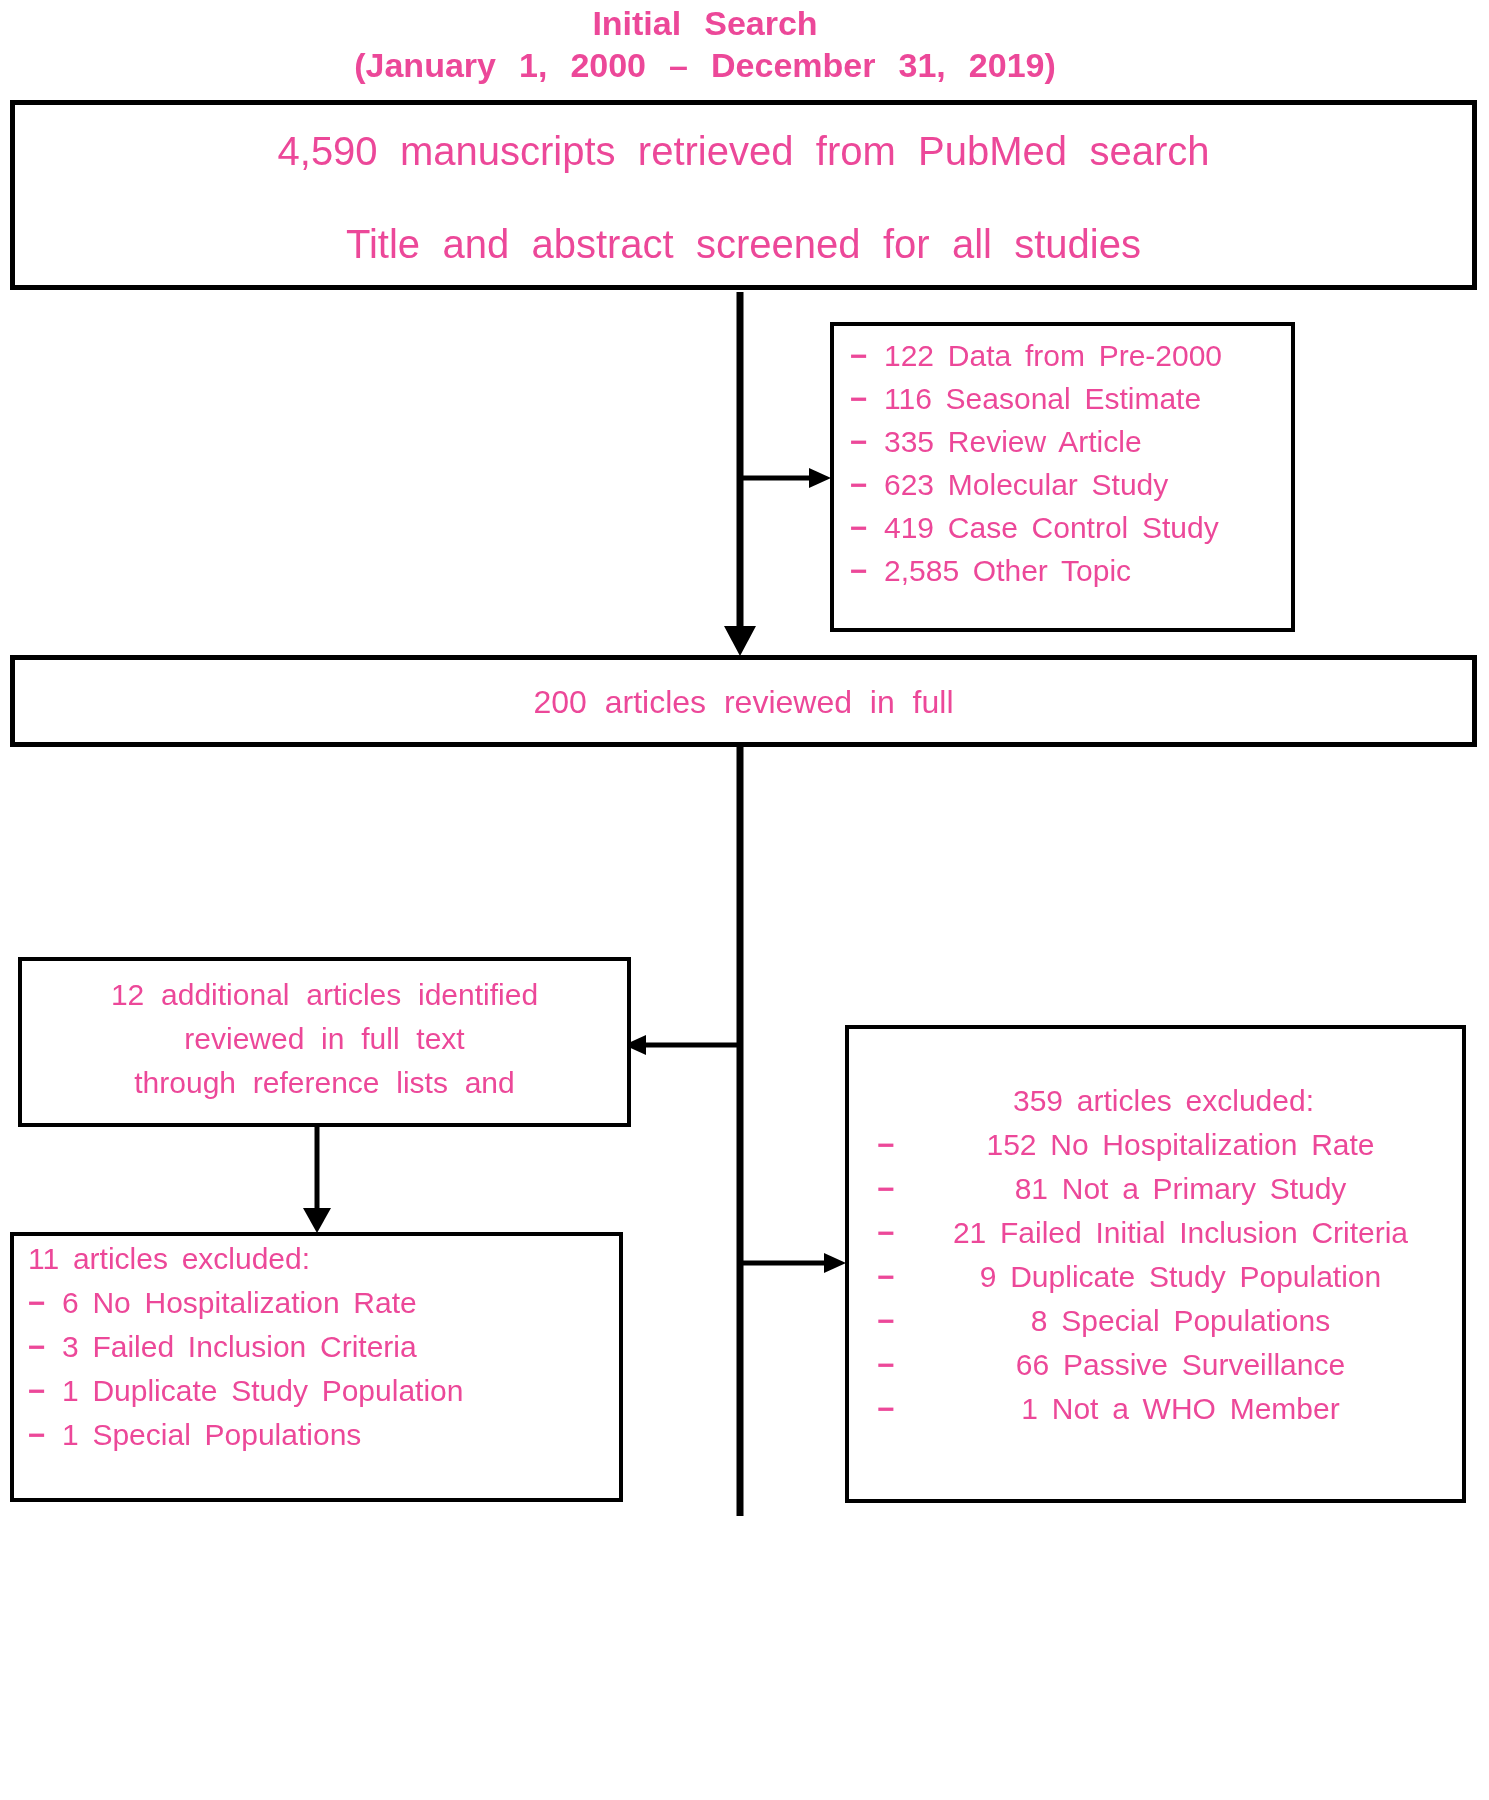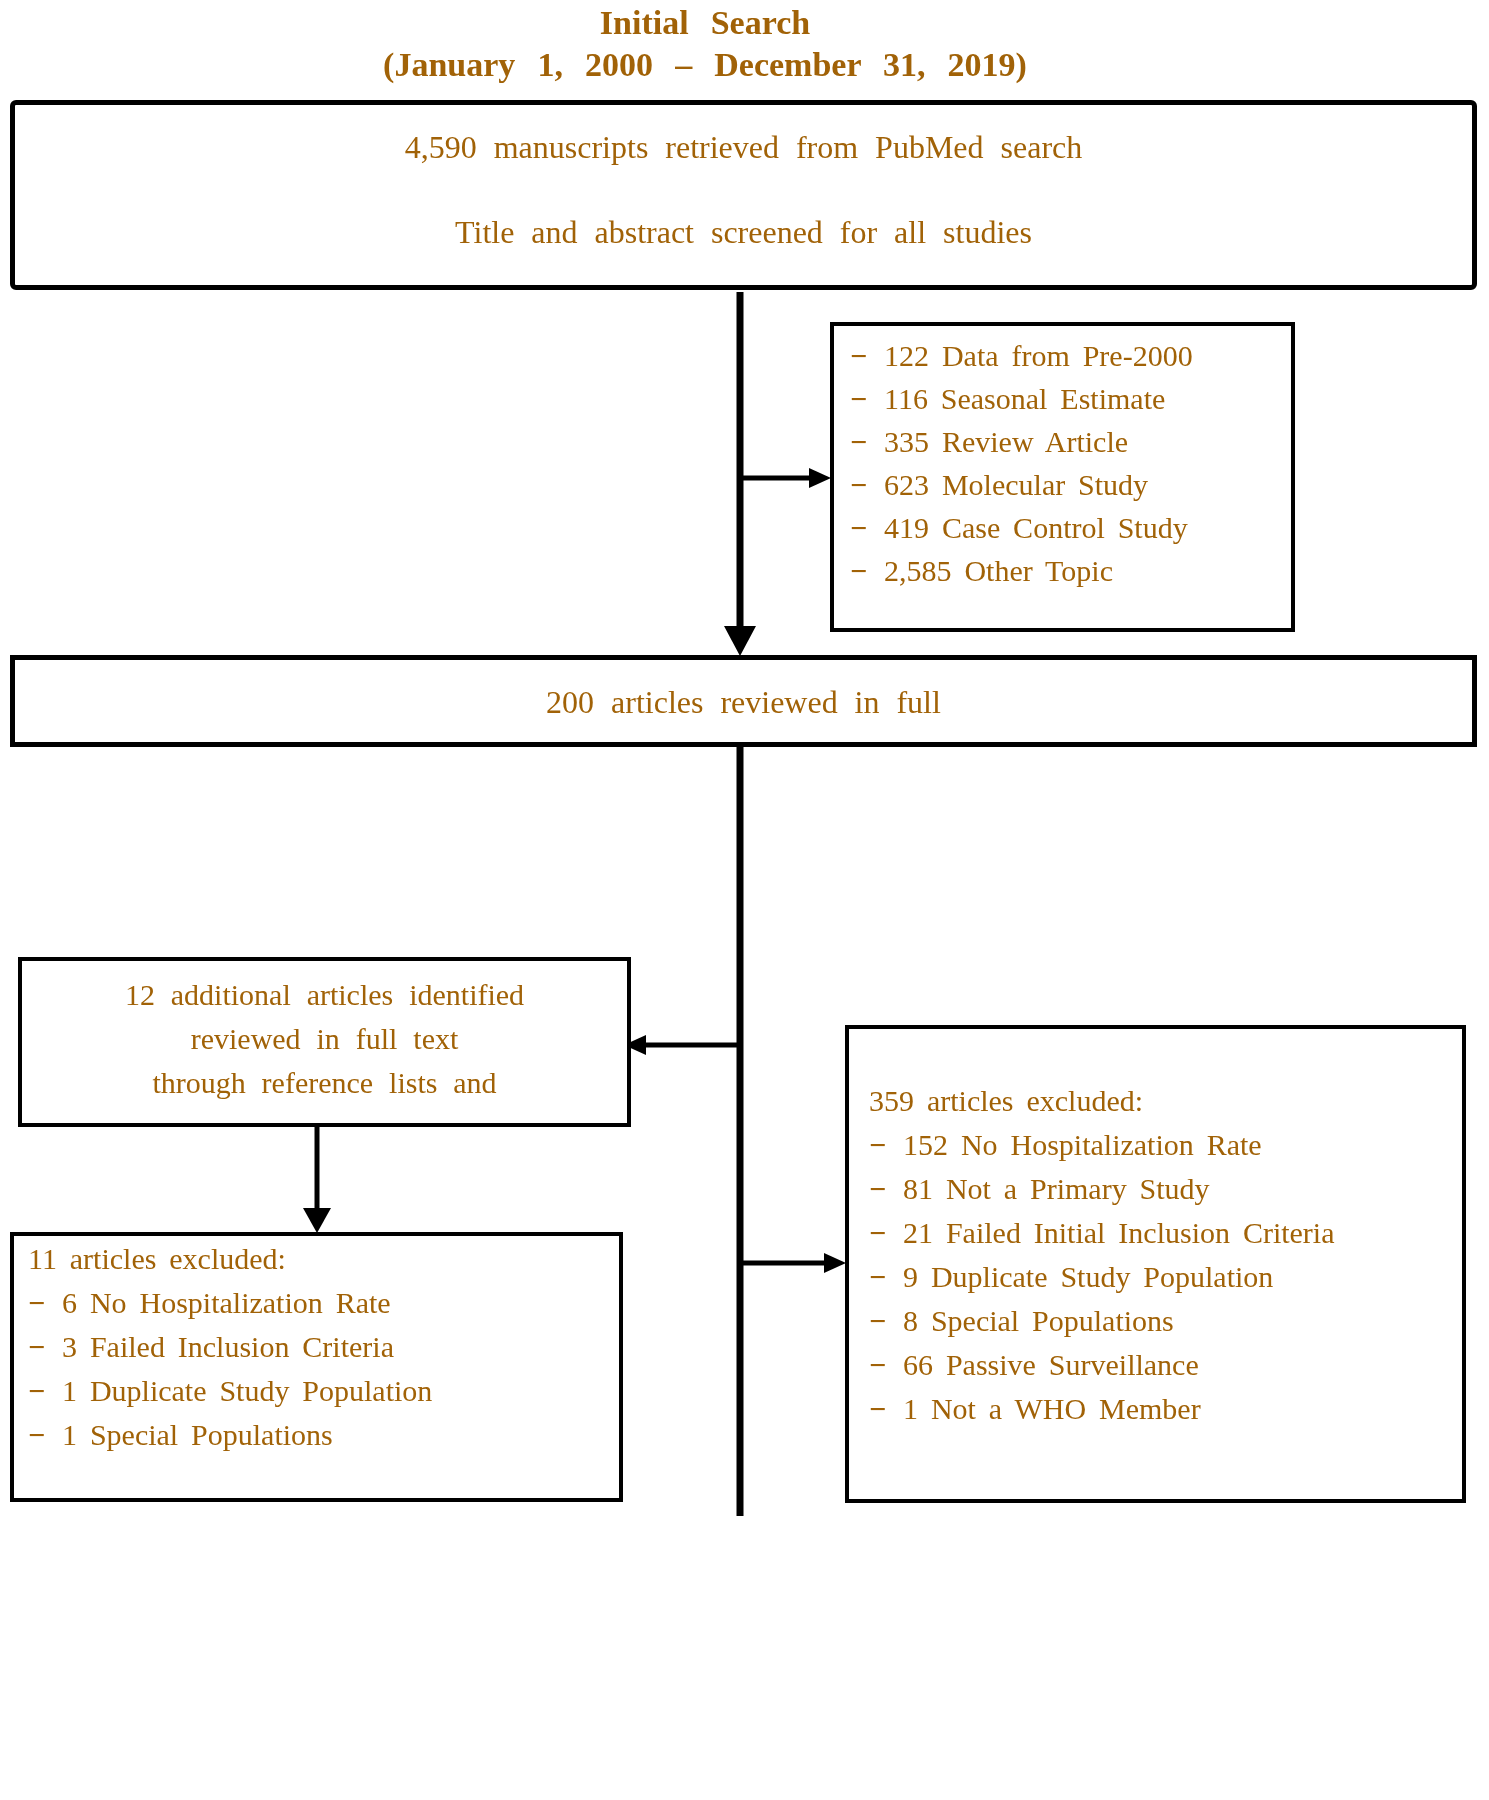--- a/index.html
+++ b/index.html
@@ -1,22 +1,22 @@
 <!DOCTYPE html>
 <html><head>
 <meta charset="utf-8">
 <style>
   html, body { margin: 0; padding: 0; background: #ffffff; }
   .canvas {
     position: relative;
     width: 1489px;
     height: 1516px;
     background: #ffffff;
-    font-family: Liberation Serif, serif;
-    color: #a16207;
+    font-family: Liberation Sans, sans-serif;
+    color: #ec4899;
     overflow: hidden;
   }
   .diagram-svg {
     position: absolute;
     left: 0; top: 0;
     width: 1489px; height: 1800px;
     pointer-events: none;
   }
   .title-block {
     position: absolute;
@@ -30,33 +30,33 @@
   }
   .box {
     position: absolute;
     box-sizing: border-box;
     border: 4px solid #000000;
     background: #ffffff;
     font-size: 30px;
   }
   .box.thick { border-width: 5px; }
   .center-text { text-align: center; word-spacing: 0.28em; }
-  .box-retrieved { left: 10px; top: 100px; width: 1467px; height: 190px; font-size: 32px; border-radius: 6px; }
+  .box-retrieved { left: 10px; top: 100px; width: 1467px; height: 190px; font-size: 40px; }
   .box-retrieved .line1 { margin-top: 24px; }
   .box-retrieved .line2 { margin-top: 48px; }
   .box-reviewed { left: 10px; top: 655px; width: 1467px; height: 92px; font-size: 32px; }
   .box-reviewed .line1 { margin-top: 24px; }
   .box-included { left: 26px; top: 1677px; width: 1467px; height: 106px; font-size: 24px; }
   .box-included .line1 { margin-top: 32px; }
   .box-excluded-initial { left: 830px; top: 322px; width: 465px; height: 310px; padding: 8px 4px 0 16px; }
   .box-additional { left: 18px; top: 957px; width: 613px; height: 170px; padding-top: 12px; line-height: 44px; }
   .box-excluded-additional { left: 10px; top: 1232px; width: 613px; height: 270px; padding: 1px 4px 0 14px; }
   .box-excluded-full { left: 845px; top: 1025px; width: 621px; height: 478px; padding: 50px 4px 0 20px; }
   .list { line-height: 43px; word-spacing: 0.18em; }
-  .box-excluded-full .list { line-height: 44px; }
+  .box-excluded-full .list { line-height: 44px; text-align: center; }
   .box-excluded-additional .list { line-height: 44px; }
   .row { display: flex; align-items: baseline; }
   .dash { flex: none; width: 34px; font-weight: bold; }
   .item-text { flex: 1 1 auto; }
   .header-row { display: block; }
 </style>
 </head>
 <body>
 
 <div class="canvas">

